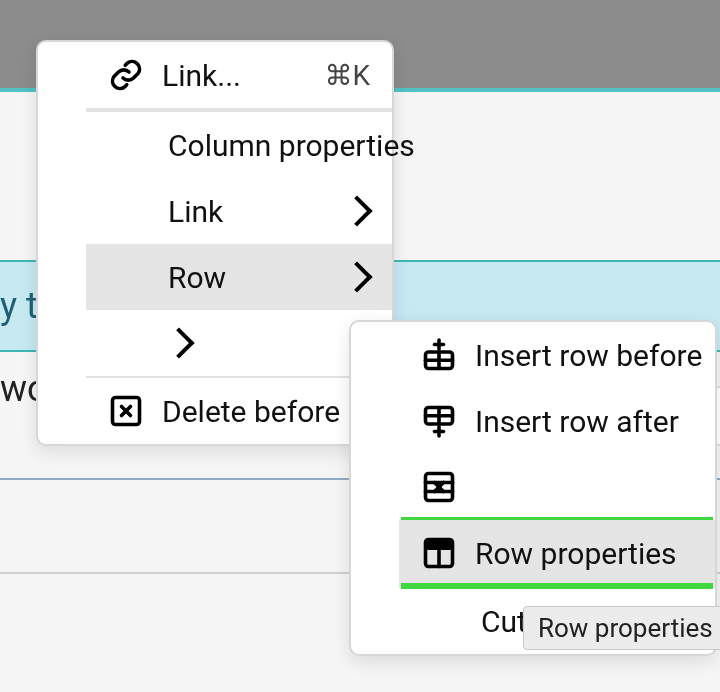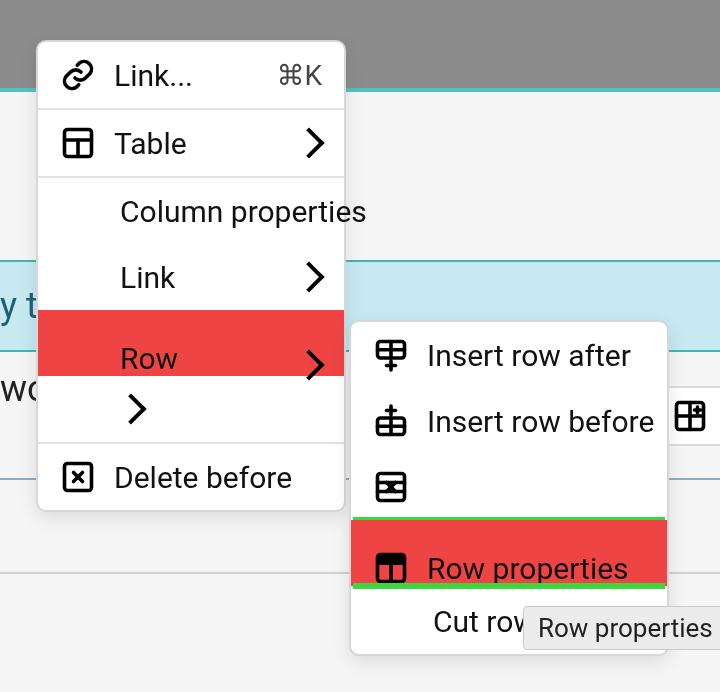--- a/index.html
+++ b/index.html
@@ -19,30 +19,30 @@
   .hr2{position:absolute;left:0;top:572px;right:0;height:2px;background:#d0d0d0;}
   .pill{position:absolute;right:0;top:386px;height:56px;width:60px;
     background:#fff;border:2px solid #dcdcdc;border-right:none;border-radius:10px 0 0 10px;
     display:flex;align-items:center;justify-content:center;}
   
   .ic{width:36px;height:36px;flex:0 0 36px;display:inline-block;}
   .ic svg{width:100%;height:100%;stroke:#000;stroke-width:2.4;fill:none;
     stroke-linecap:round;stroke-linejoin:round;}
   
   .menu{position:absolute;background:#fff;border:2px solid #d7d7d7;border-radius:10px;
-    box-shadow:0 6px 18px rgba(0,0,0,.10);}
+    box-shadow:0 6px 18px rgba(0,0,0,.10);padding-left:48px;}
   .menu1{left:36px;top:40px;width:306px;}
   .menu2{left:349px;top:320px;width:316px;}
   .item{display:flex;align-items:center;height:66px;padding:0 22px 0 22px;gap:18px;
     font-size:30px;color:#111;cursor:default;position:relative;}
   .item .lbl{flex:1;min-width:0;white-space:nowrap;}
   .item .kbd{color:#444;font-size:28px;}
   .indent{padding-left:82px;}
   .sep{height:2px;background:#e2e2e2;margin:0;}
-  .hover{background:#ef4444;align-items:flex-end;}
+  .hover{background:#e5e5e5;}
   .chev{width:18px;height:18px;border-right:4px solid #000;border-bottom:4px solid #000;
     transform:rotate(-45deg);flex:0 0 18px;margin-right:2px;}
   
   .hl-wrap{position:relative;}
   .gbar{position:absolute;left:2px;right:2px;height:6px;background:#3fd63f;}
   .gbar.top{top:-3px;}
   .gbar.bot{bottom:-3px;}
   
   .tooltip{position:absolute;left:523px;top:606px;padding:6px 14px;
     background:#ececec;border:1px solid #c9c9c9;border-radius:4px;
@@ -84,31 +84,20 @@
         <path d="M10 14a5 5 0 0 0 7 0l3-3a5 5 0 0 0-7-7l-1.5 1.5"></path>
         <path d="M14 10a5 5 0 0 0-7 0l-3 3a5 5 0 0 0 7 7l1.5-1.5"></path>
         </svg>
     </span>
     <span class="lbl">Link...</span>
     <span class="kbd">⌘K</span>
   </div>
 
   <div class="sep"></div>
 
-  <div class="item">
-    <span class="ic">
-      <svg viewBox="0 0 24 24">
-          <rect x="3" y="3" width="18" height="18" rx="2"></rect>
-        <line x1="3" y1="10" x2="21" y2="10"></line>
-          <line x1="12" y1="10" x2="12" y2="21"></line>
-        </svg>
-    </span>
-    <span class="lbl">Table</span>
-    <span class="chev"></span>
-  </div>
 
   <div class="sep"></div>
 
   <div class="item indent">
     <span class="lbl">Column properties</span>
   </div>
 
   <div class="item indent">
     <span class="lbl">Link</span>
     <span class="chev"></span>
@@ -135,41 +124,41 @@
     </span>
     <span class="lbl">Delete before</span>
   </div>
 </div>
 
 <div class="menu menu2">
 
   <div class="item">
     <span class="ic">
       <svg viewBox="0 0 24 24">
+          <rect x="3" y="10" width="18" height="11" rx="2"></rect>
+        <line x1="3" y1="15.5" x2="21" y2="15.5"></line>
+          <line x1="12" y1="10" x2="12" y2="21"></line>
+        <line x1="12" y1="2" x2="12" y2="8"></line>
+          <line x1="9" y1="5" x2="15" y2="5"></line>
+        </svg>
+    </span>
+    <span class="lbl">Insert row before</span>
+  </div>
+
+  <div class="item">
+    <span class="ic">
+      <svg viewBox="0 0 24 24">
           <rect x="3" y="3" width="18" height="11" rx="2"></rect>
         <line x1="3" y1="8.5" x2="21" y2="8.5"></line>
           <line x1="12" y1="3" x2="12" y2="14"></line>
         <line x1="12" y1="16" x2="12" y2="22"></line>
           <line x1="9" y1="19" x2="15" y2="19"></line>
         </svg>
     </span>
     <span class="lbl">Insert row after</span>
-  </div>
-
-  <div class="item">
-    <span class="ic">
-      <svg viewBox="0 0 24 24">
-          <rect x="3" y="10" width="18" height="11" rx="2"></rect>
-        <line x1="3" y1="15.5" x2="21" y2="15.5"></line>
-          <line x1="12" y1="10" x2="12" y2="21"></line>
-        <line x1="12" y1="2" x2="12" y2="8"></line>
-          <line x1="9" y1="5" x2="15" y2="5"></line>
-        </svg>
-    </span>
-    <span class="lbl">Insert row before</span>
   </div>
 
   <div class="item">
     <span class="ic">
       <svg viewBox="0 0 24 24">
           <rect x="3" y="3" width="18" height="18" rx="2"></rect>
         <line x1="3" y1="9" x2="21" y2="9"></line>
           <line x1="3" y1="15" x2="21" y2="15"></line>
         <line x1="9" y1="9" x2="15" y2="15"></line>
           <line x1="15" y1="9" x2="9" y2="15"></line>

